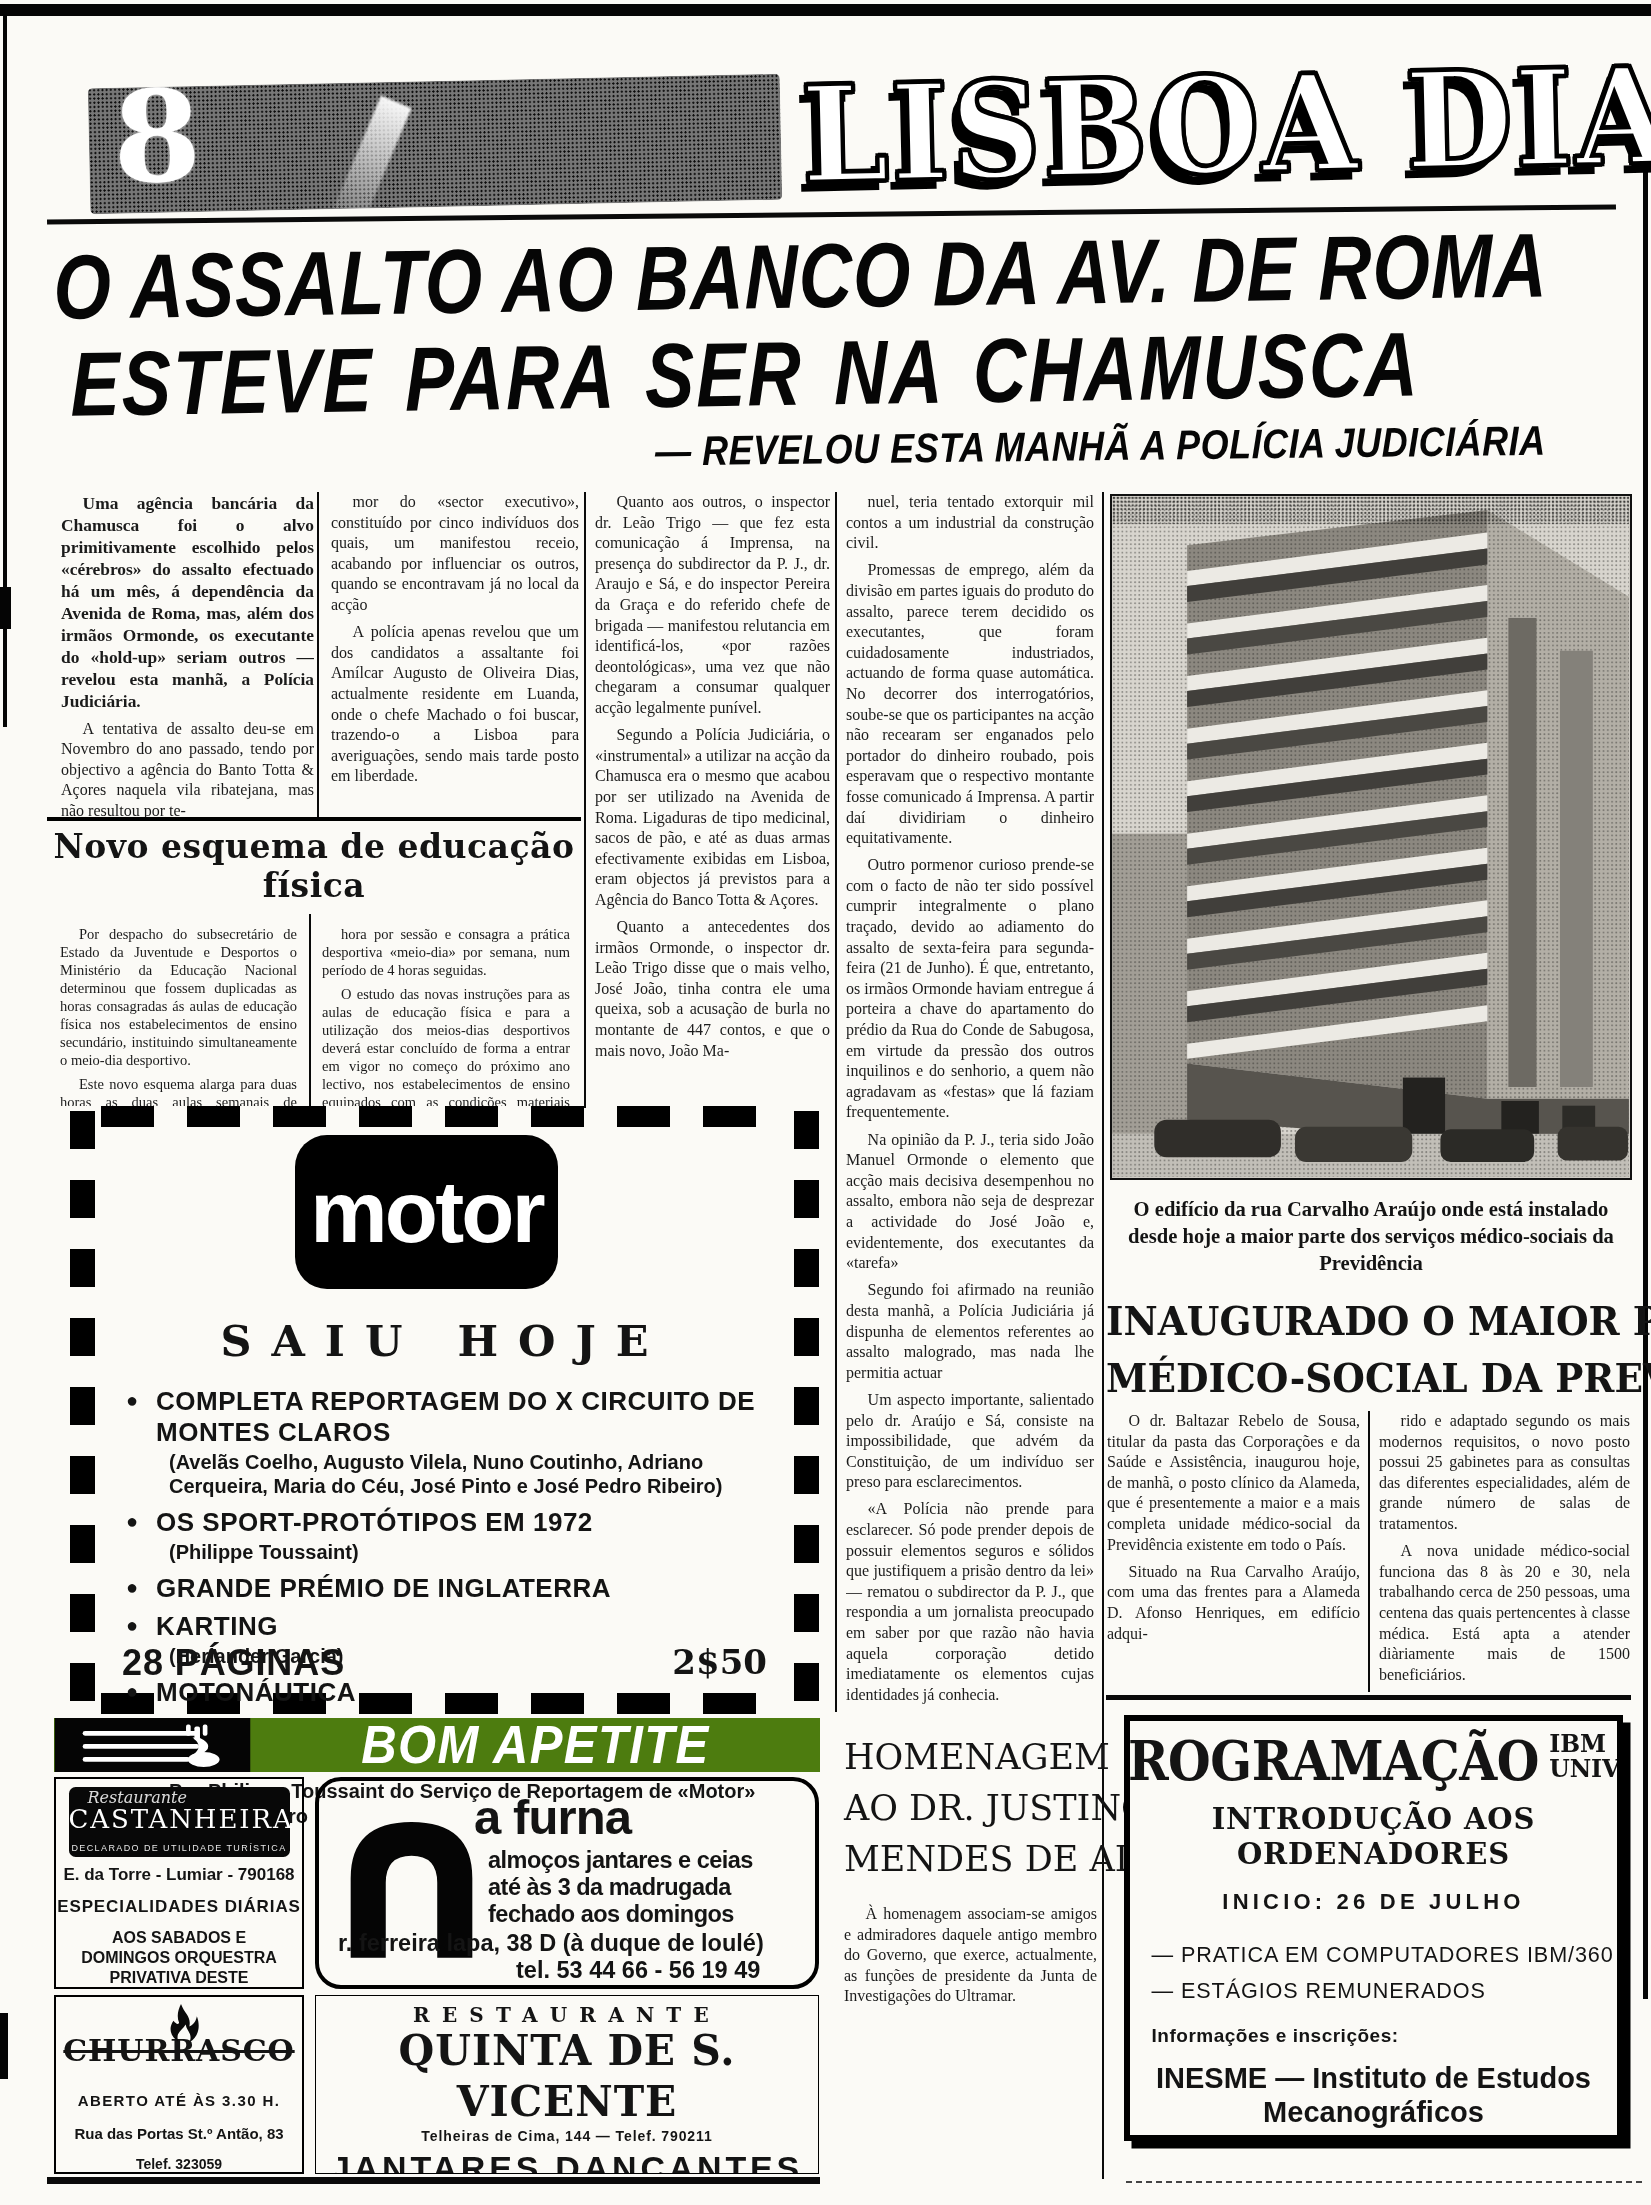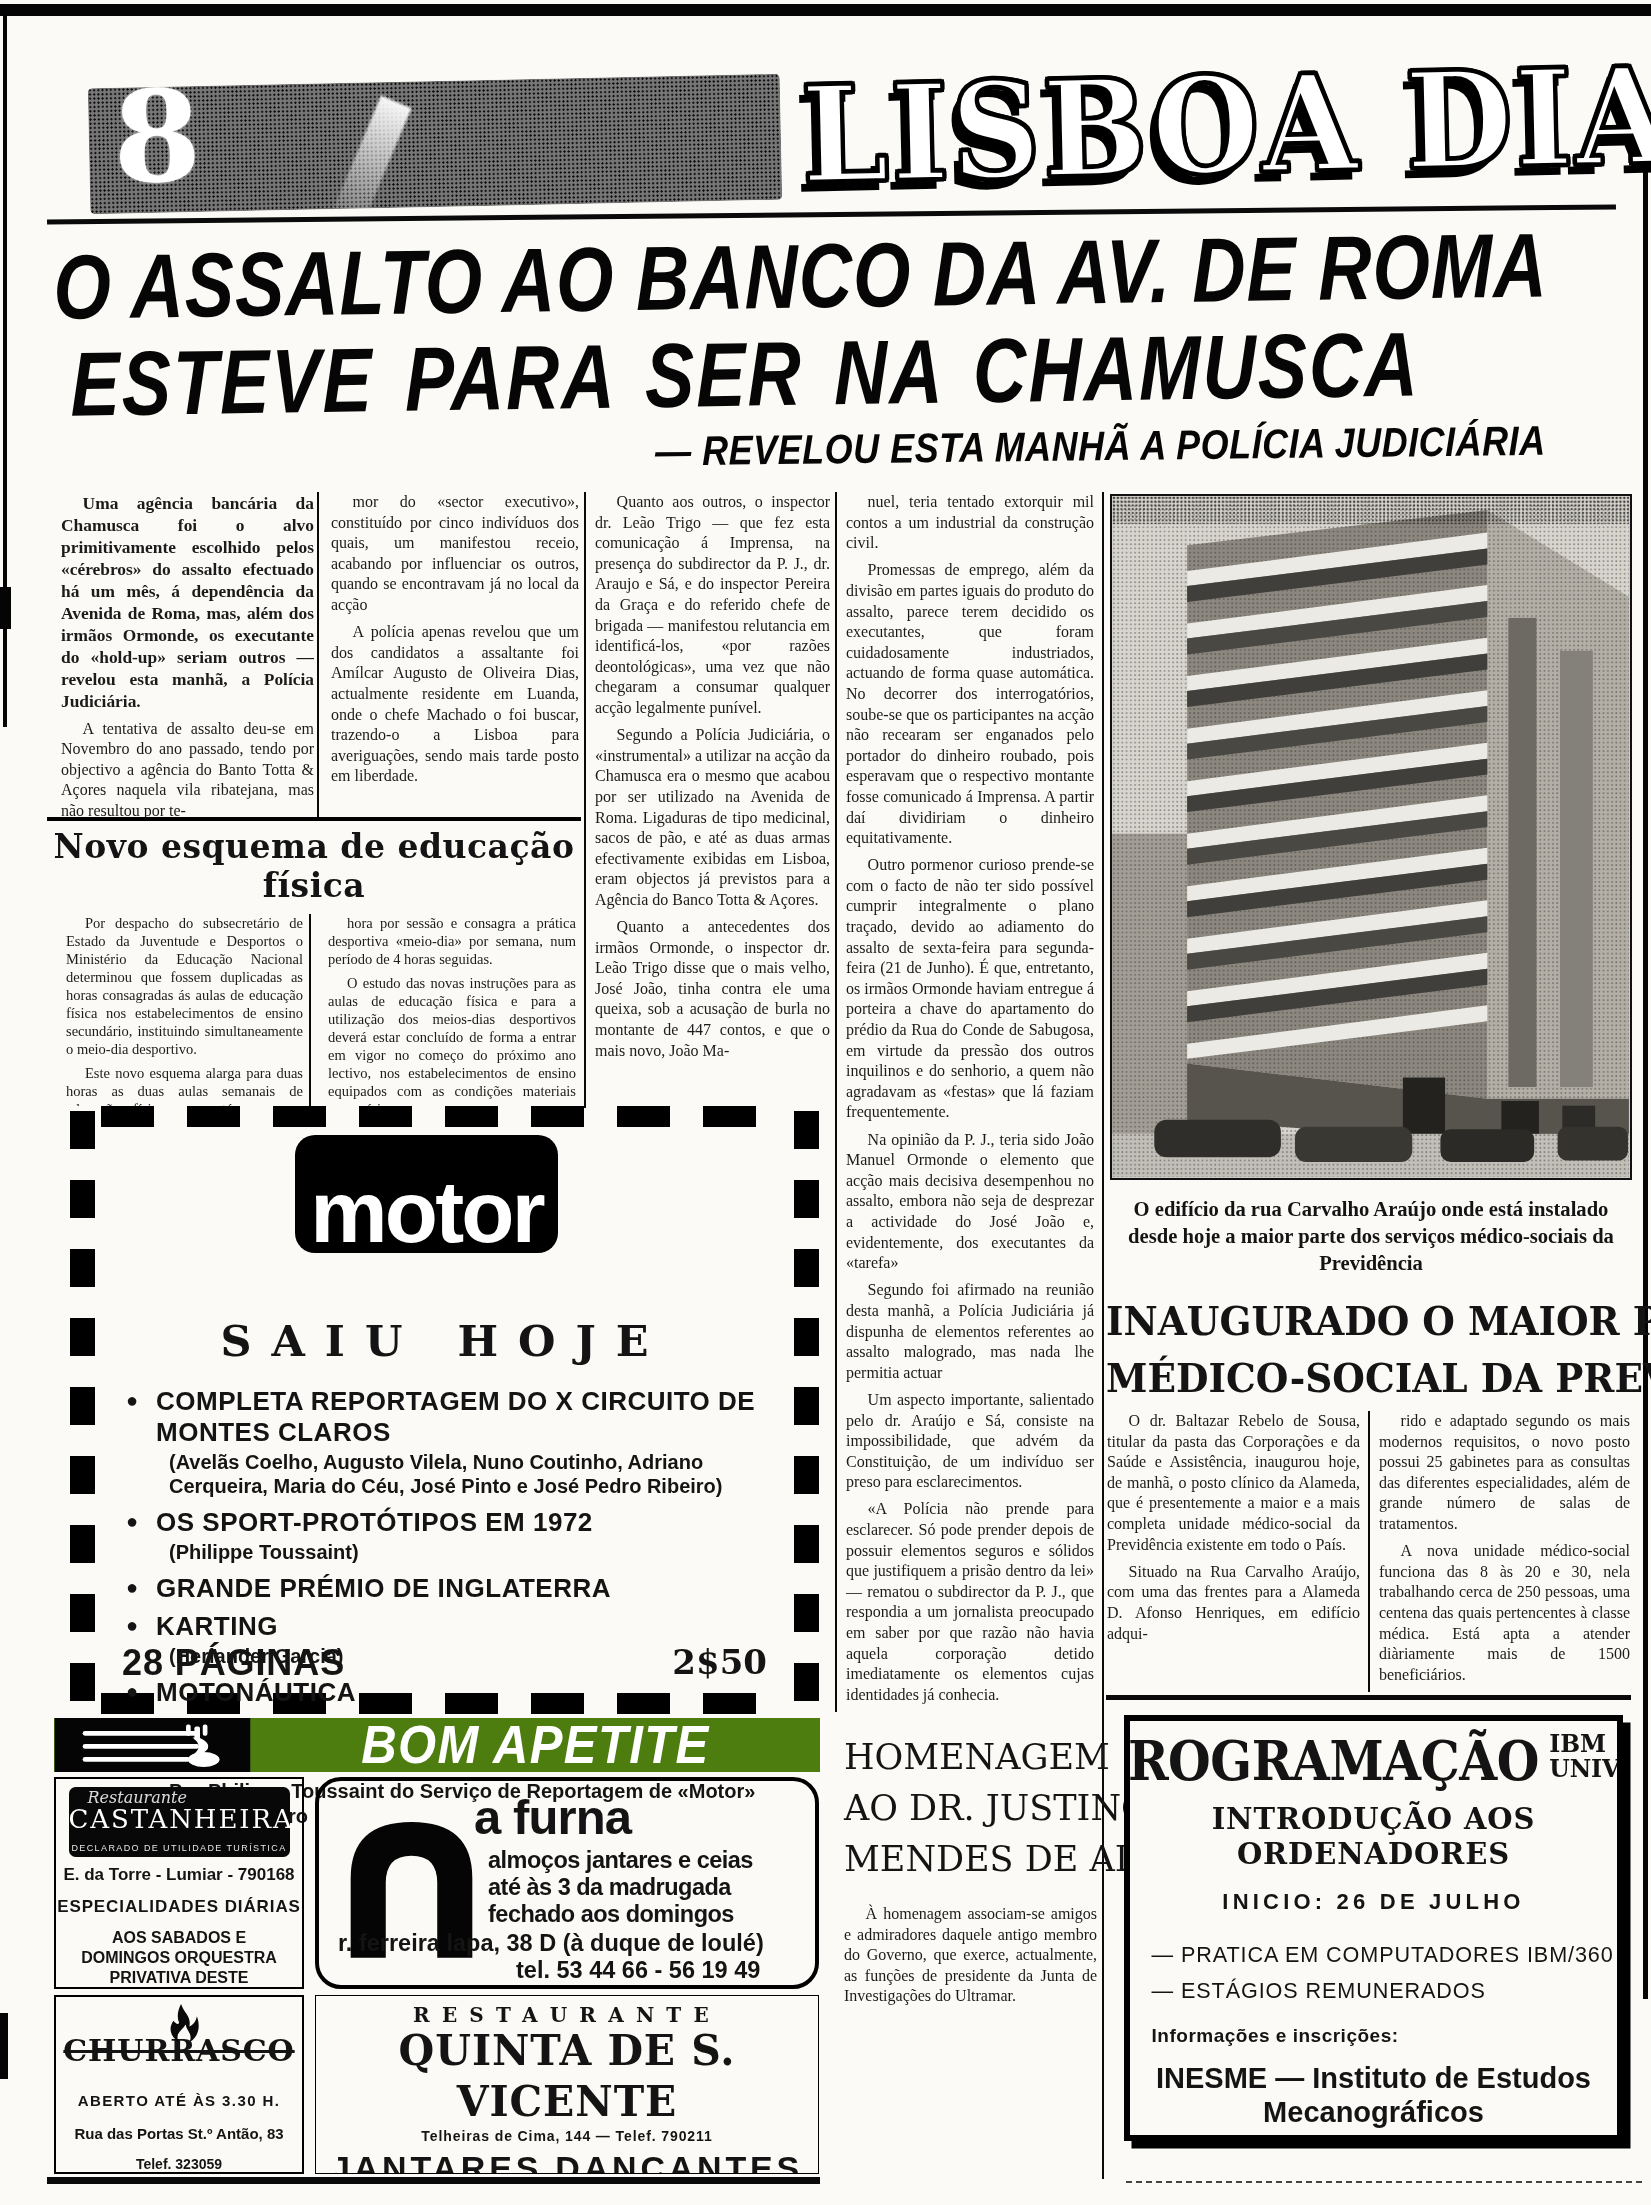--- a/index.html
+++ b/index.html
@@ -45,22 +45,22 @@
   
   .coltxt{position:absolute;overflow:hidden;text-align:justify;
       font-family:"Liberation Serif",serif;font-size:16px;line-height:20.6px;color:#1b1b1b;}
   .coltxt p{margin:0 0 6.6px 0;text-indent:21.6px;}
   .coltxt p.lead{font-weight:bold;font-size:17.4px;line-height:22px;}
   .vr{width:2.3px;}
   .edu-box{left:47px;top:817px;width:534px;height:285px;border-top:4.2px solid #000;overflow:hidden;}
   .edu-title{text-align:center;font-family:"DejaVu Serif",serif;font-weight:bold;
       font-size:33px;margin:5.6px 0 9.4px 0;letter-spacing:0.5px;}
   .edu-cols{position:relative;height:216px;}
-  .edu-c{position:absolute;top:0;bottom:0;overflow:hidden;text-align:justify;
-      font-size:14.5px;line-height:18px;margin-left:6px;}
+  .edu-c{position:absolute;top:11px;bottom:0;overflow:hidden;text-align:justify;
+      font-size:14.5px;line-height:18px;}
   .edu-c p{margin:0 0 5.6px 0;text-indent:19px;}
   .edu-vr{position:absolute;left:262px;top:0;width:1.9px;height:216px;background:#0a0a0a;}
 
   
   .photo{left:1110px;top:494px;width:522px;height:686px;border:2.3px solid #111;
       box-sizing:border-box;overflow:hidden;background:#cfccc5;}
   .caption{left:1110px;top:1196px;width:522px;text-align:center;font-weight:bold;
       font-family:"Liberation Serif",serif;font-size:20.6px;line-height:27px;}
 
   
@@ -69,22 +69,22 @@
   .inau-rule{left:1106px;top:1695px;width:525px;height:4.7px;}
 
   
   .motor{left:70px;top:1106px;width:749px;height:608px;}
   .film-l,.film-r{position:absolute;top:4.7px;bottom:4.7px;width:25px;
       background-image:repeating-linear-gradient(180deg,#000 0 38px,transparent 38px 69px);}
   .film-l{left:0;} .film-r{right:0;}
   .film-t,.film-b{position:absolute;left:31px;right:31px;height:20.6px;
       background-image:repeating-linear-gradient(90deg,#000 0 53px,transparent 53px 86px);}
   .film-t{top:0;} .film-b{bottom:0;}
-  .motor-logo{position:absolute;left:225px;top:29px;width:263px;height:118px;background:#000;
-      border-radius:20px;color:#fff;text-align:center;line-height:154px;
+  .motor-logo{position:absolute;left:225px;top:29px;width:263px;height:154px;background:#000;
+      border-radius:32px;color:#fff;text-align:center;line-height:154px;
       font-family:"Liberation Sans",sans-serif;font-weight:bold;font-size:87px;letter-spacing:-2.8px;}
   .motor-saiu{position:absolute;left:0;width:100%;top:210px;text-align:center;
       font-family:"DejaVu Serif",serif;font-weight:bold;font-size:43px;letter-spacing:20px;}
   .m-items{position:absolute;left:56px;top:280px;width:643px;}
   .m-item{display:flex;margin-bottom:7.5px;}
   .m-bullet{width:30px;font-size:20px;line-height:29px;flex:none;}
   .m-label{font-family:"Liberation Sans",sans-serif;font-weight:bold;font-size:26px;
       line-height:31px;letter-spacing:0.5px;}
   .m-label.big{font-size:30px;}
   .m-sub{font-family:"Liberation Sans",sans-serif;font-weight:bold;font-size:20px;

